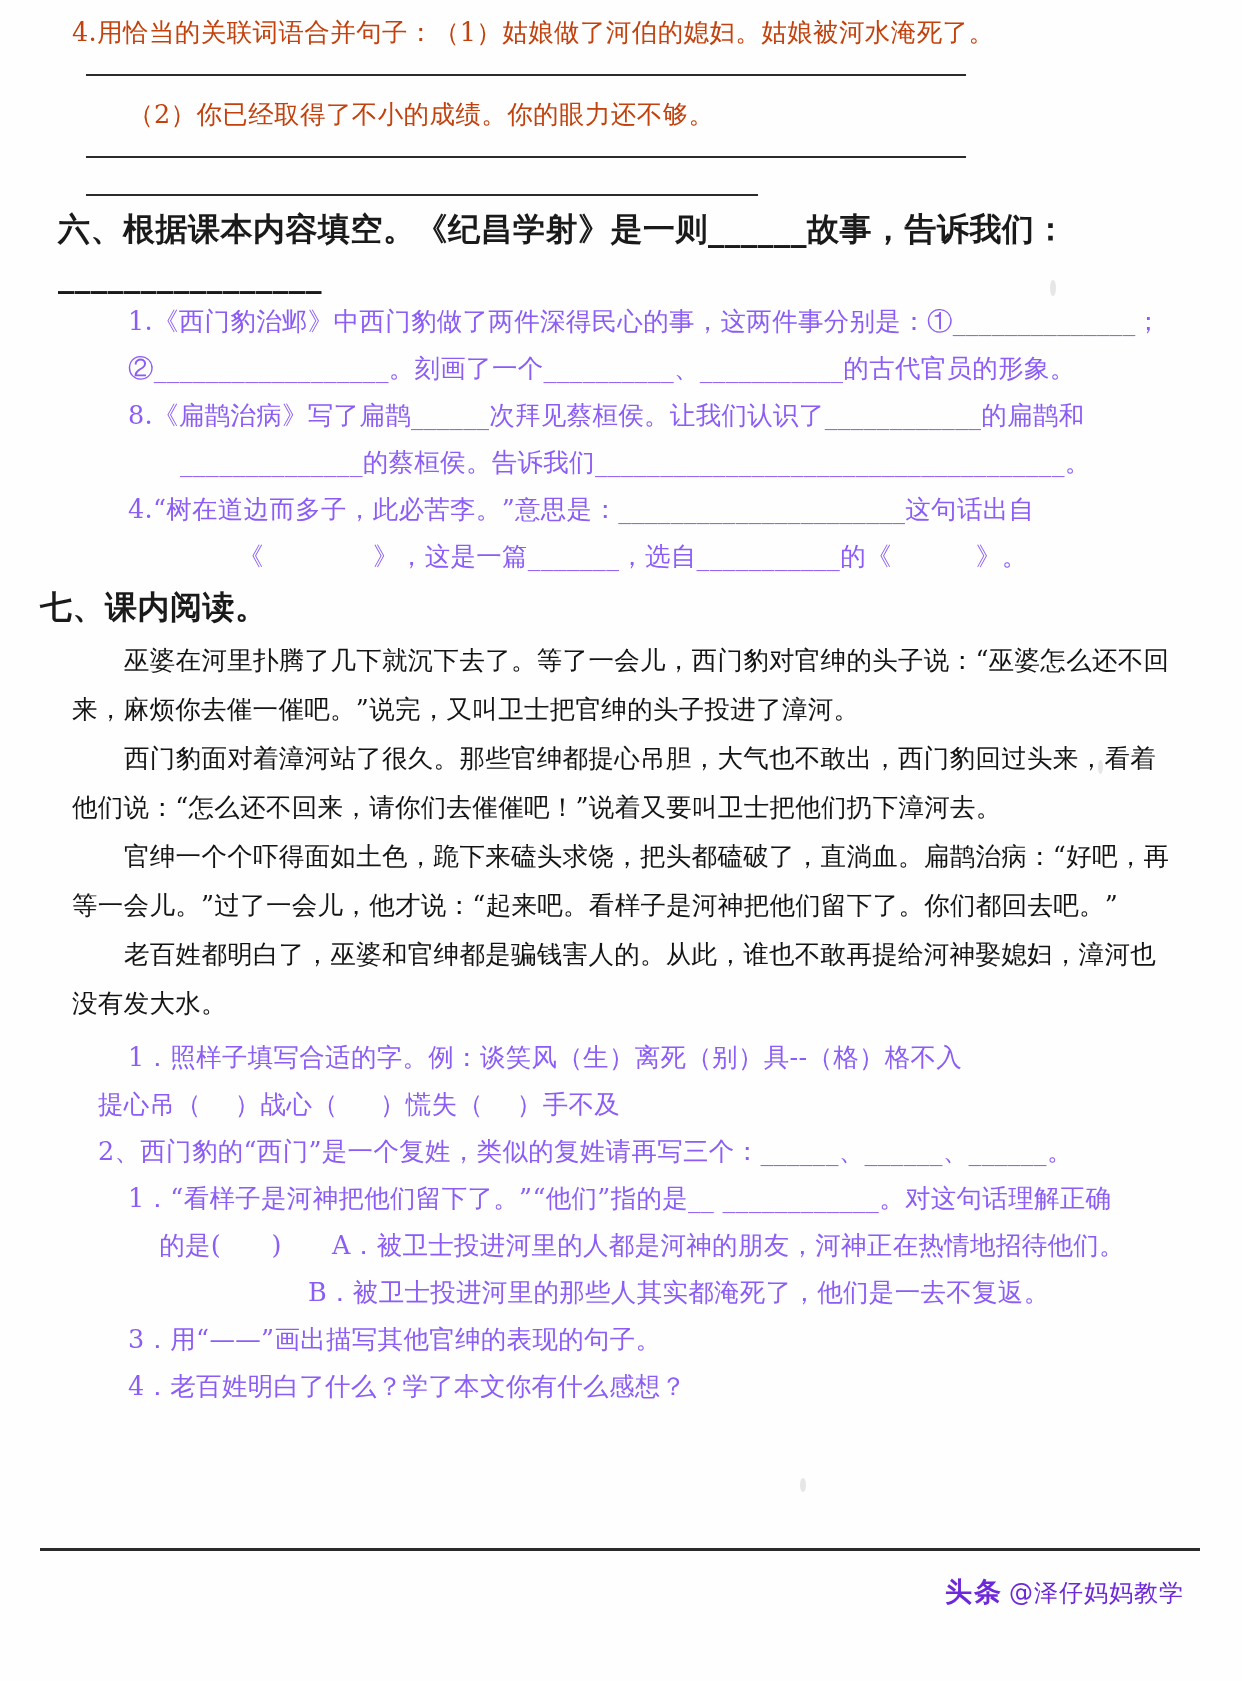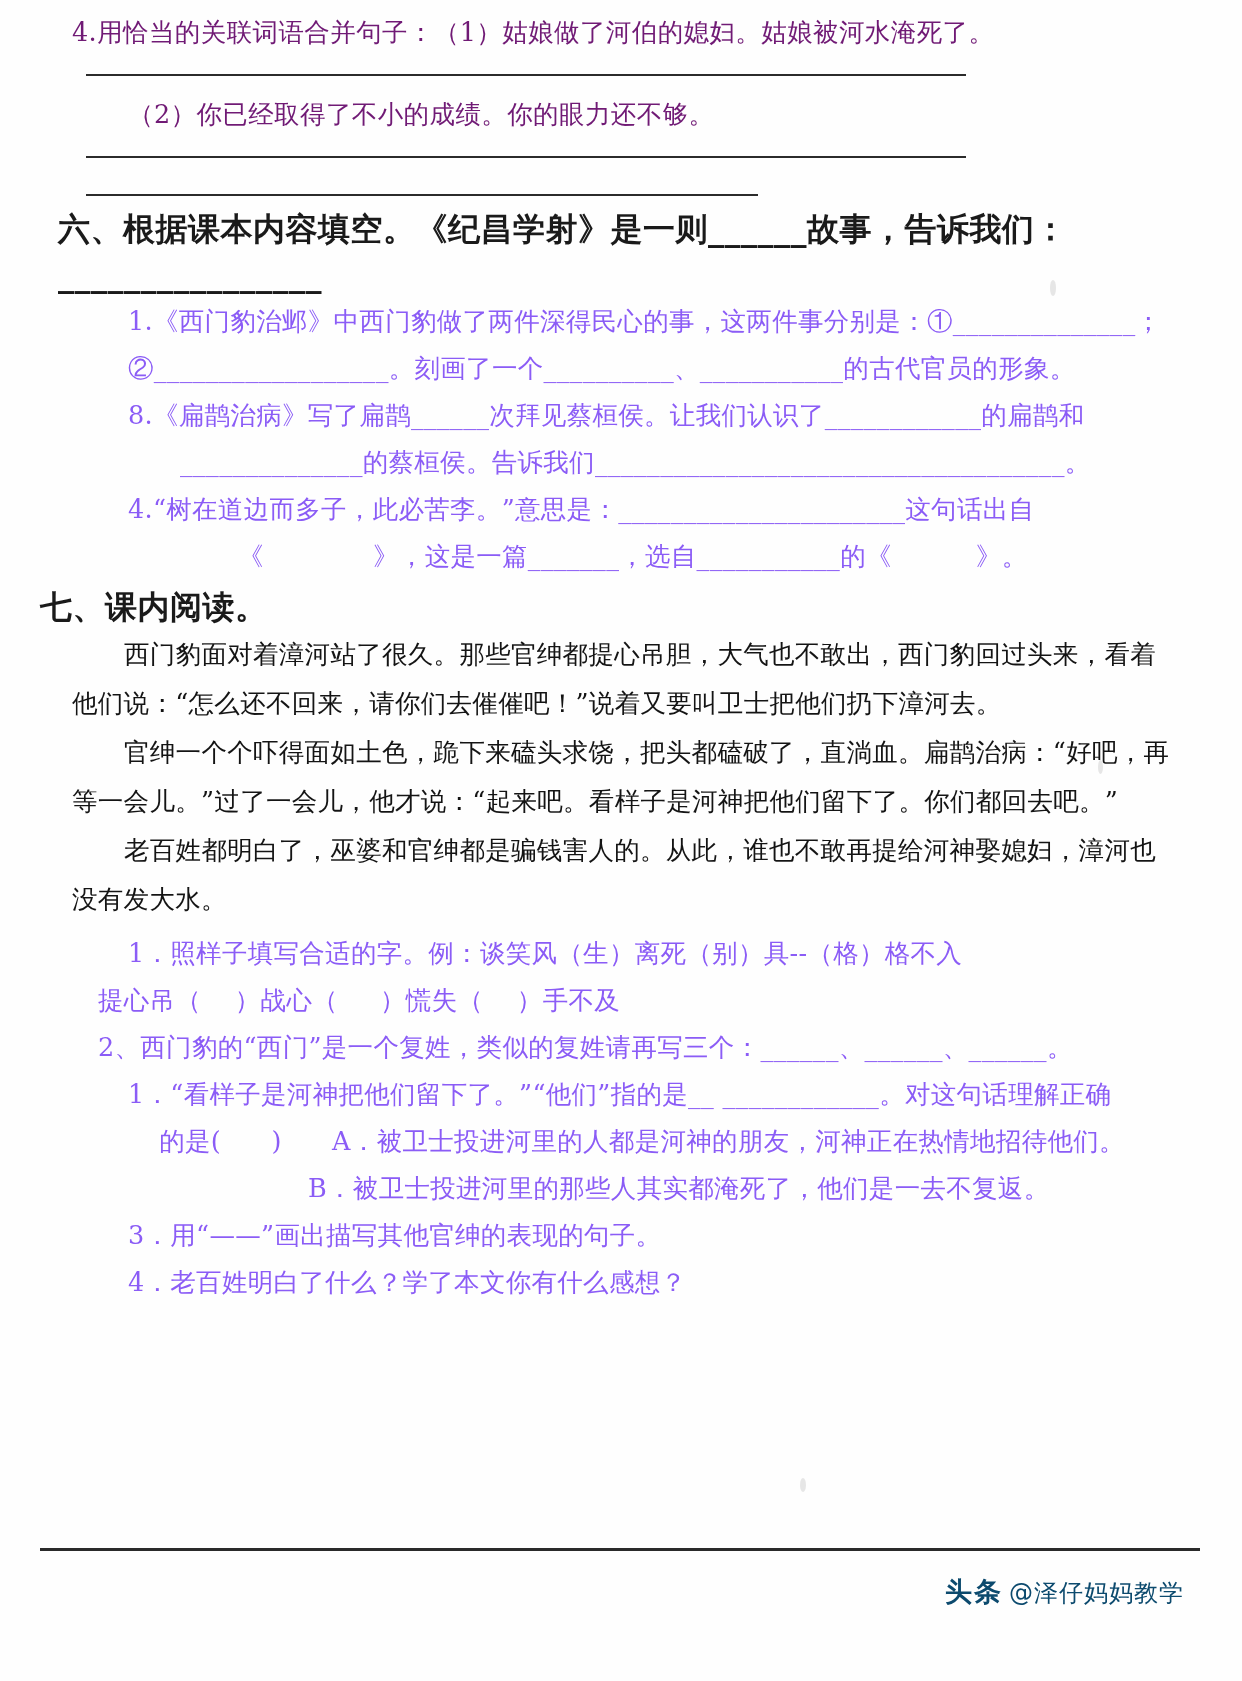--- a/index.html
+++ b/index.html
@@ -27,21 +27,21 @@
     position: absolute;
     left: 72px;
     top: 10px;
     width: 1100px;
   }
   .line {
     font-size: 25.5px;
     line-height: 44px;
     letter-spacing: 0.4px;
     white-space: pre-wrap;
-    color: #701a75;
+    color: #c2410c;
     font-family: "DejaVu Serif", "Liberation Serif", serif;
   }
   .sec-head {
     font-size: 32px;
     line-height: 46px;
     font-weight: 700;
     letter-spacing: 0.5px;
   }
   .para {
     font-size: 25.5px;
@@ -67,21 +67,21 @@
     top: 1548px;
     width: 1160px;
     height: 3px;
     background: #2a2a2a;
   }
   .watermark {
     position: absolute;
     right: 58px;
     top: 1574px;
     font-size: 27px;
-    color: #0c4a6e;
+    color: #6d28d9;
     font-family: "DejaVu Sans", "Liberation Sans", sans-serif;
     letter-spacing: 1px;
     font-weight: 700;
     white-space: nowrap;
   }
   .wm-logo {
     display: inline-block;
     font-weight: 700;
     letter-spacing: 2px;
   }
@@ -137,20 +137,21 @@
 
     <div class="q indent2">1.《西门豹治邺》中西门豹做了两件深得民心的事，这两件事分别是：①______________；</div>
     <div class="q indent2">②__________________。刻画了一个__________、___________的古代官员的形象。</div>
     <div class="q indent2">8.《扁鹊治病》写了扁鹊______次拜见蔡桓侯。让我们认识了____________的扁鹊和</div>
     <div class="q indent3">______________的蔡桓侯。告诉我们____________________________________。</div>
     <div class="q indent2">4.“树在道边而多子，此必苦李。”意思是：______________________这句话出自</div>
     <div class="q indent4">《             》，这是一篇_______，选自___________的《          》。</div>
 
     <div class="sec-head" style="margin-left:-32px; margin-top:4px;">七、课内阅读。</div>
 
+    <div class="para" style="margin-top:6px;">巫婆在河里扑腾了几下就沉下去了。等了一会儿，西门豹对官绅的头子说：“巫婆怎么还不回来，麻烦你去催一催吧。”说完，又叫卫士把官绅的头子投进了漳河。</div>
     <div class="para">西门豹面对着漳河站了很久。那些官绅都提心吊胆，大气也不敢出，西门豹回过头来，看着他们说：“怎么还不回来，请你们去催催吧！”说着又要叫卫士把他们扔下漳河去。</div>
     <div class="para">官绅一个个吓得面如土色，跪下来磕头求饶，把头都磕破了，直淌血。扁鹊治病：“好吧，再等一会儿。”过了一会儿，他才说：“起来吧。看样子是河神把他们留下了。你们都回去吧。”</div>
     <div class="para">老百姓都明白了，巫婆和官绅都是骗钱害人的。从此，谁也不敢再提给河神娶媳妇，漳河也没有发大水。</div>
 
     <div class="q indent2" style="margin-top:6px;">1．照样子填写合适的字。例：谈笑风（生）离死（别）具--（格）格不入</div>
     <div class="q" style="padding-left:26px;">提心吊（    ）战心（     ）慌失（    ）手不及</div>
     <div class="q" style="padding-left:26px;">2、西门豹的“西门”是一个复姓，类似的复姓请再写三个：______、______、______。</div>
     <div class="q indent2">1．“看样子是河神把他们留下了。”“他们”指的是__ ____________。对这句话理解正确</div>
     <div class="q" style="padding-left:40px;text-align:center;">的是(      )      A．被卫士投进河里的人都是河神的朋友，河神正在热情地招待他们。</div>
     <div class="q indentA">B．被卫士投进河里的那些人其实都淹死了，他们是一去不复返。</div>

